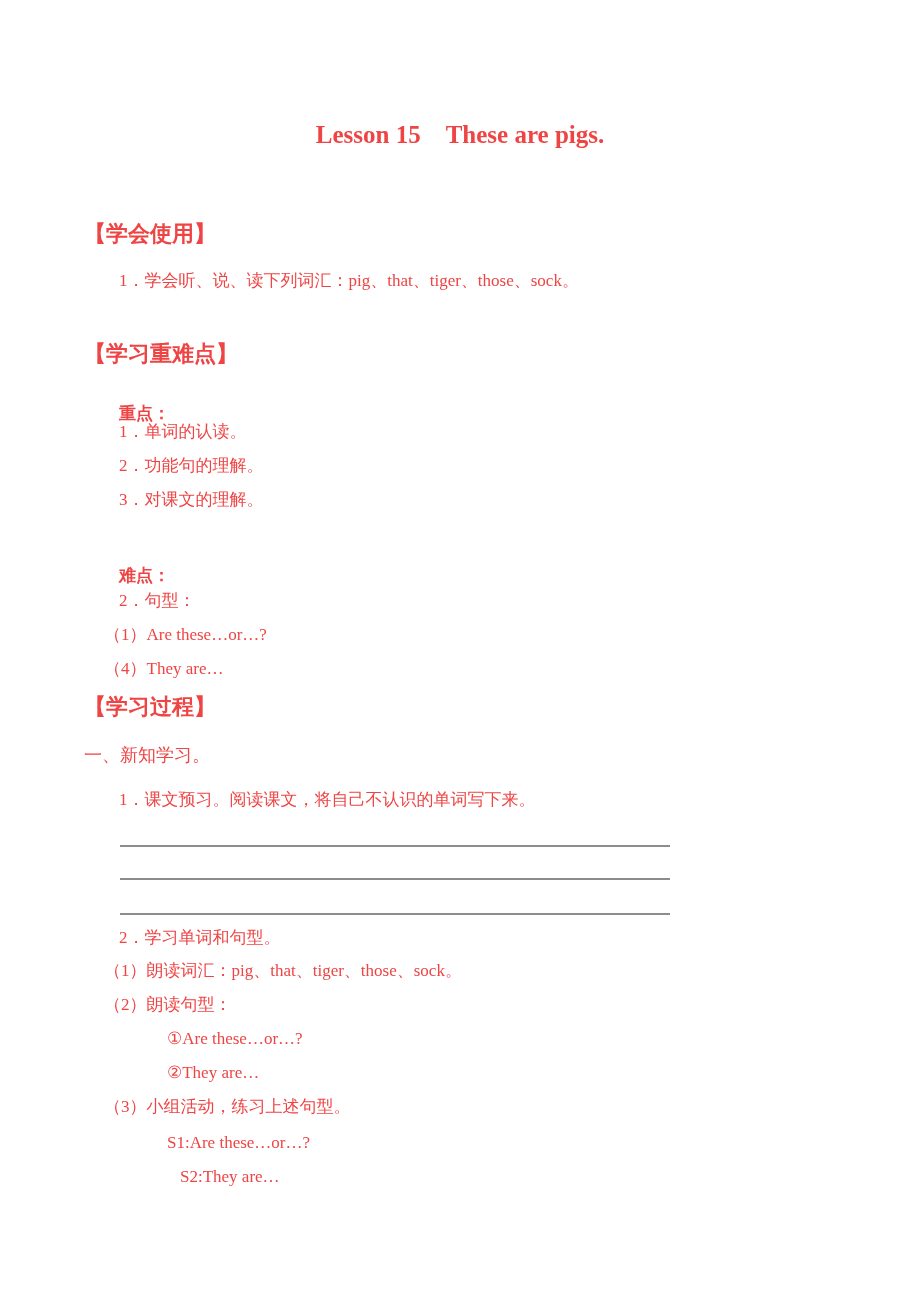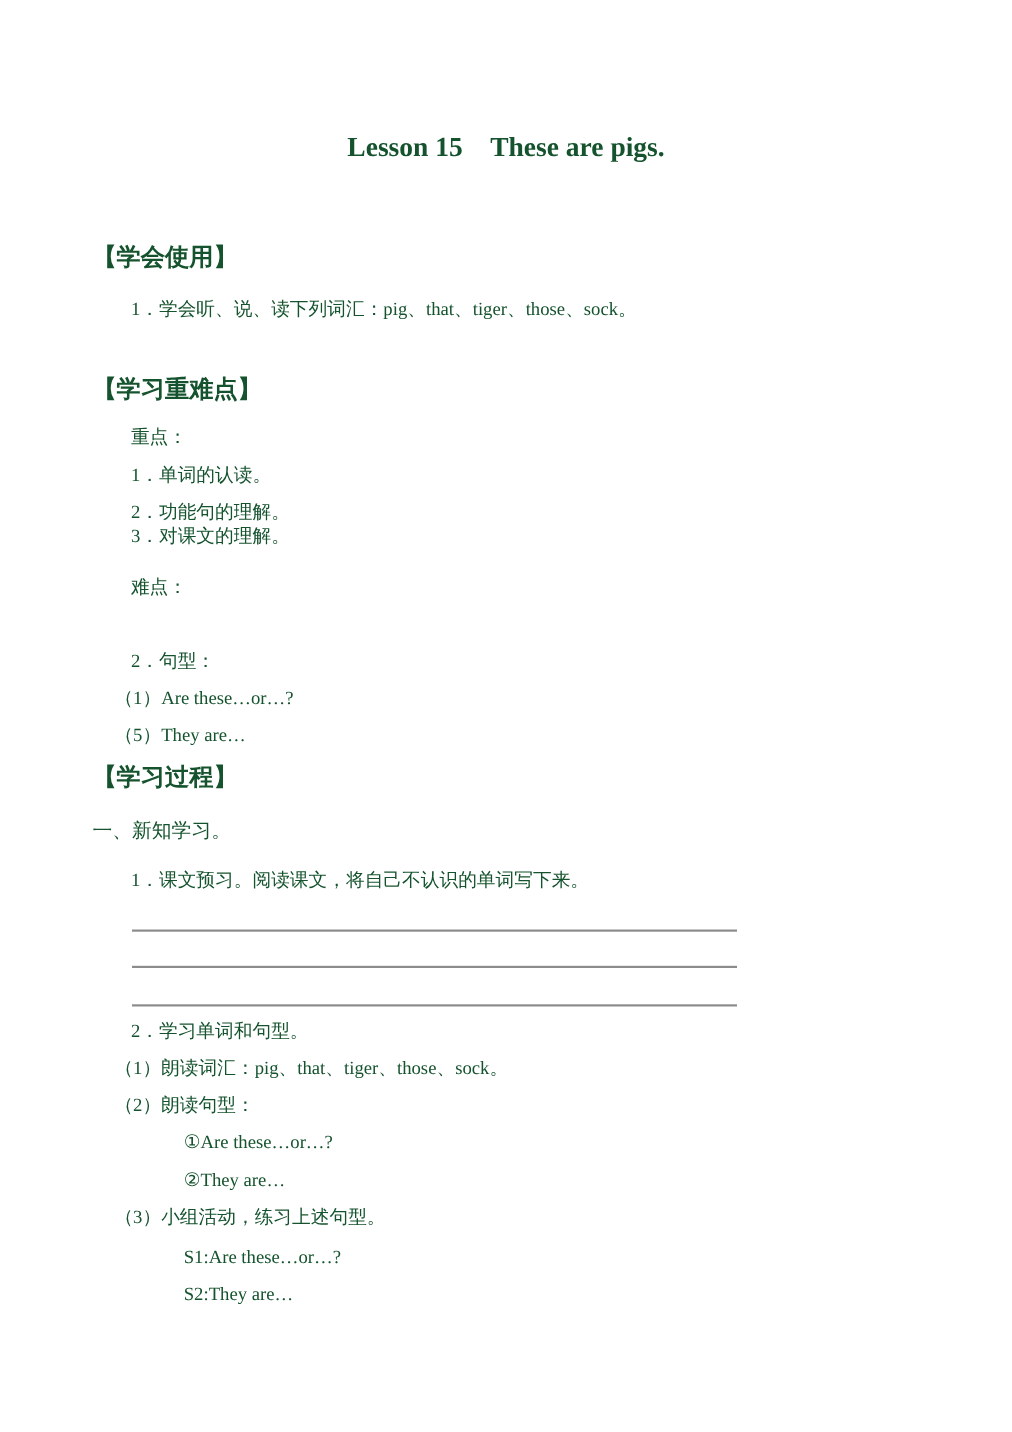--- a/index.html
+++ b/index.html
@@ -1,21 +1,21 @@
 <!DOCTYPE html>
 <html><head>
 <meta charset="utf-8">
 <style>
   html,body{margin:0;padding:0;background:#ffffff;}
   .page{
     position:relative;
     width:920px;
     height:1302px;
     background:#ffffff;
-    color:#14532d;
+    color:#ef4444;
     font-family:"Liberation Serif","DejaVu Serif",serif;
     overflow:hidden;
   }
   .ln{
     position:absolute;
     white-space:pre;
     font-size:17px;
     line-height:34px;
     height:34px;
   }
@@ -31,21 +31,22 @@
   }
   .h{
     font-family:"Liberation Sans","DejaVu Sans",sans-serif;
     font-weight:700;
     font-size:22px;
     line-height:36px;
     height:36px;
   }
   .lbl{
     font-family:"Liberation Sans","DejaVu Sans",sans-serif;
-    font-weight:400;
+    font-weight:700;
+    margin-top:16px;
   }
   .part{
     font-size:18px;
   }
   .blank-line{
     position:absolute;
     height:0;
     border-bottom:2px solid #8c8c8c;
   }
 </style>
@@ -56,36 +57,36 @@
 
   <div class="title" style="top:115px">Lesson 15　These are pigs.</div>
 
   <div class="ln h" style="top:216px;left:84px">【学会使用】</div>
   <div class="ln" style="top:264px;left:119px">1．学会听、说、读下列词汇：pig、that、tiger、those、sock。</div>
 
   <div class="ln h" style="top:336px;left:84px">【学习重难点】</div>
   <div class="ln lbl" style="top:381px;left:119px">重点：</div>
   <div class="ln" style="top:415px;left:119px">1．单词的认读。</div>
   <div class="ln" style="top:449px;left:119px">2．功能句的理解。</div>
-  <div class="ln" style="top:471px;left:119px">3．对课文的理解。</div>
-  <div class="ln lbl" style="top:517px;left:119px">难点：</div>
+  <div class="ln" style="top:483px;left:119px">3．对课文的理解。</div>
+  <div class="ln lbl" style="top:543px;left:119px">难点：</div>
   <div class="ln" style="top:584px;left:119px">2．句型：</div>
   <div class="ln" style="top:618px;left:104px">（1）Are these…or…?</div>
-  <div class="ln" style="top:652px;left:104px">（5）They are…</div>
+  <div class="ln" style="top:652px;left:104px">（4）They are…</div>
 
   <div class="ln h" style="top:689px;left:84px">【学习过程】</div>
   <div class="ln part" style="top:738px;left:84px">一、新知学习。</div>
   <div class="ln" style="top:783px;left:119px">1．课文预习。阅读课文，将自己不认识的单词写下来。</div>
 
   <div class="blank-line" style="top:845px;left:120px;width:550px"></div>
   <div class="blank-line" style="top:878px;left:120px;width:550px"></div>
   <div class="blank-line" style="top:913px;left:120px;width:550px"></div>
 
   <div class="ln" style="top:921px;left:119px">2．学习单词和句型。</div>
   <div class="ln" style="top:954px;left:104px">（1）朗读词汇：pig、that、tiger、those、sock。</div>
   <div class="ln" style="top:988px;left:104px">（2）朗读句型：</div>
   <div class="ln" style="top:1022px;left:167px">①Are these…or…?</div>
   <div class="ln" style="top:1056px;left:167px">②They are…</div>
   <div class="ln" style="top:1090px;left:104px">（3）小组活动，练习上述句型。</div>
   <div class="ln" style="top:1126px;left:167px">S1:Are these…or…?</div>
-  <div class="ln" style="top:1160px;left:167px">S2:They are…</div>
+  <div class="ln" style="top:1160px;left:180px">S2:They are…</div>
 
 </div>
 
 </body></html>

